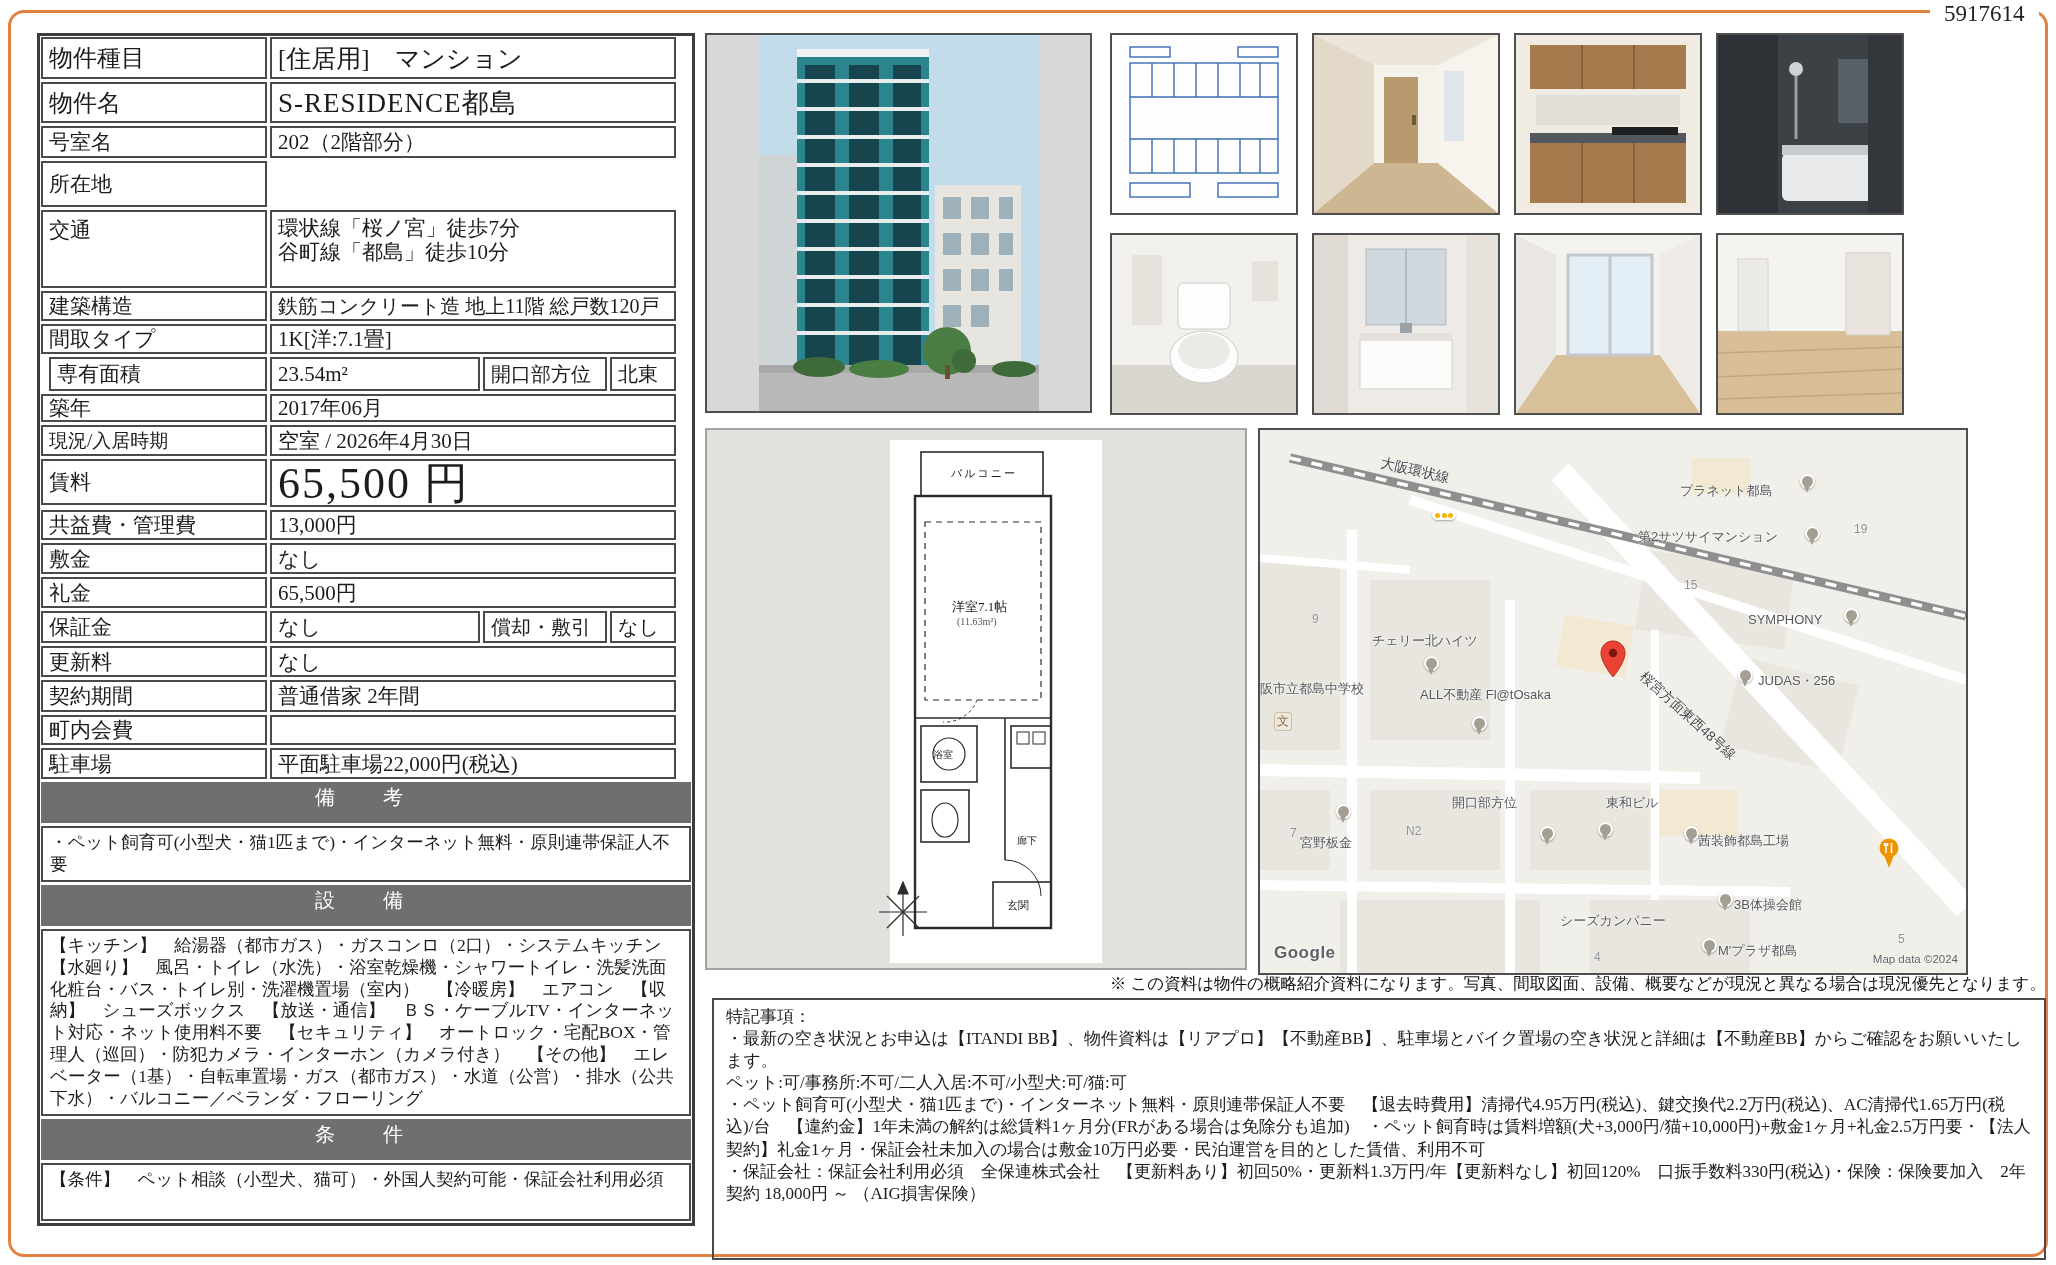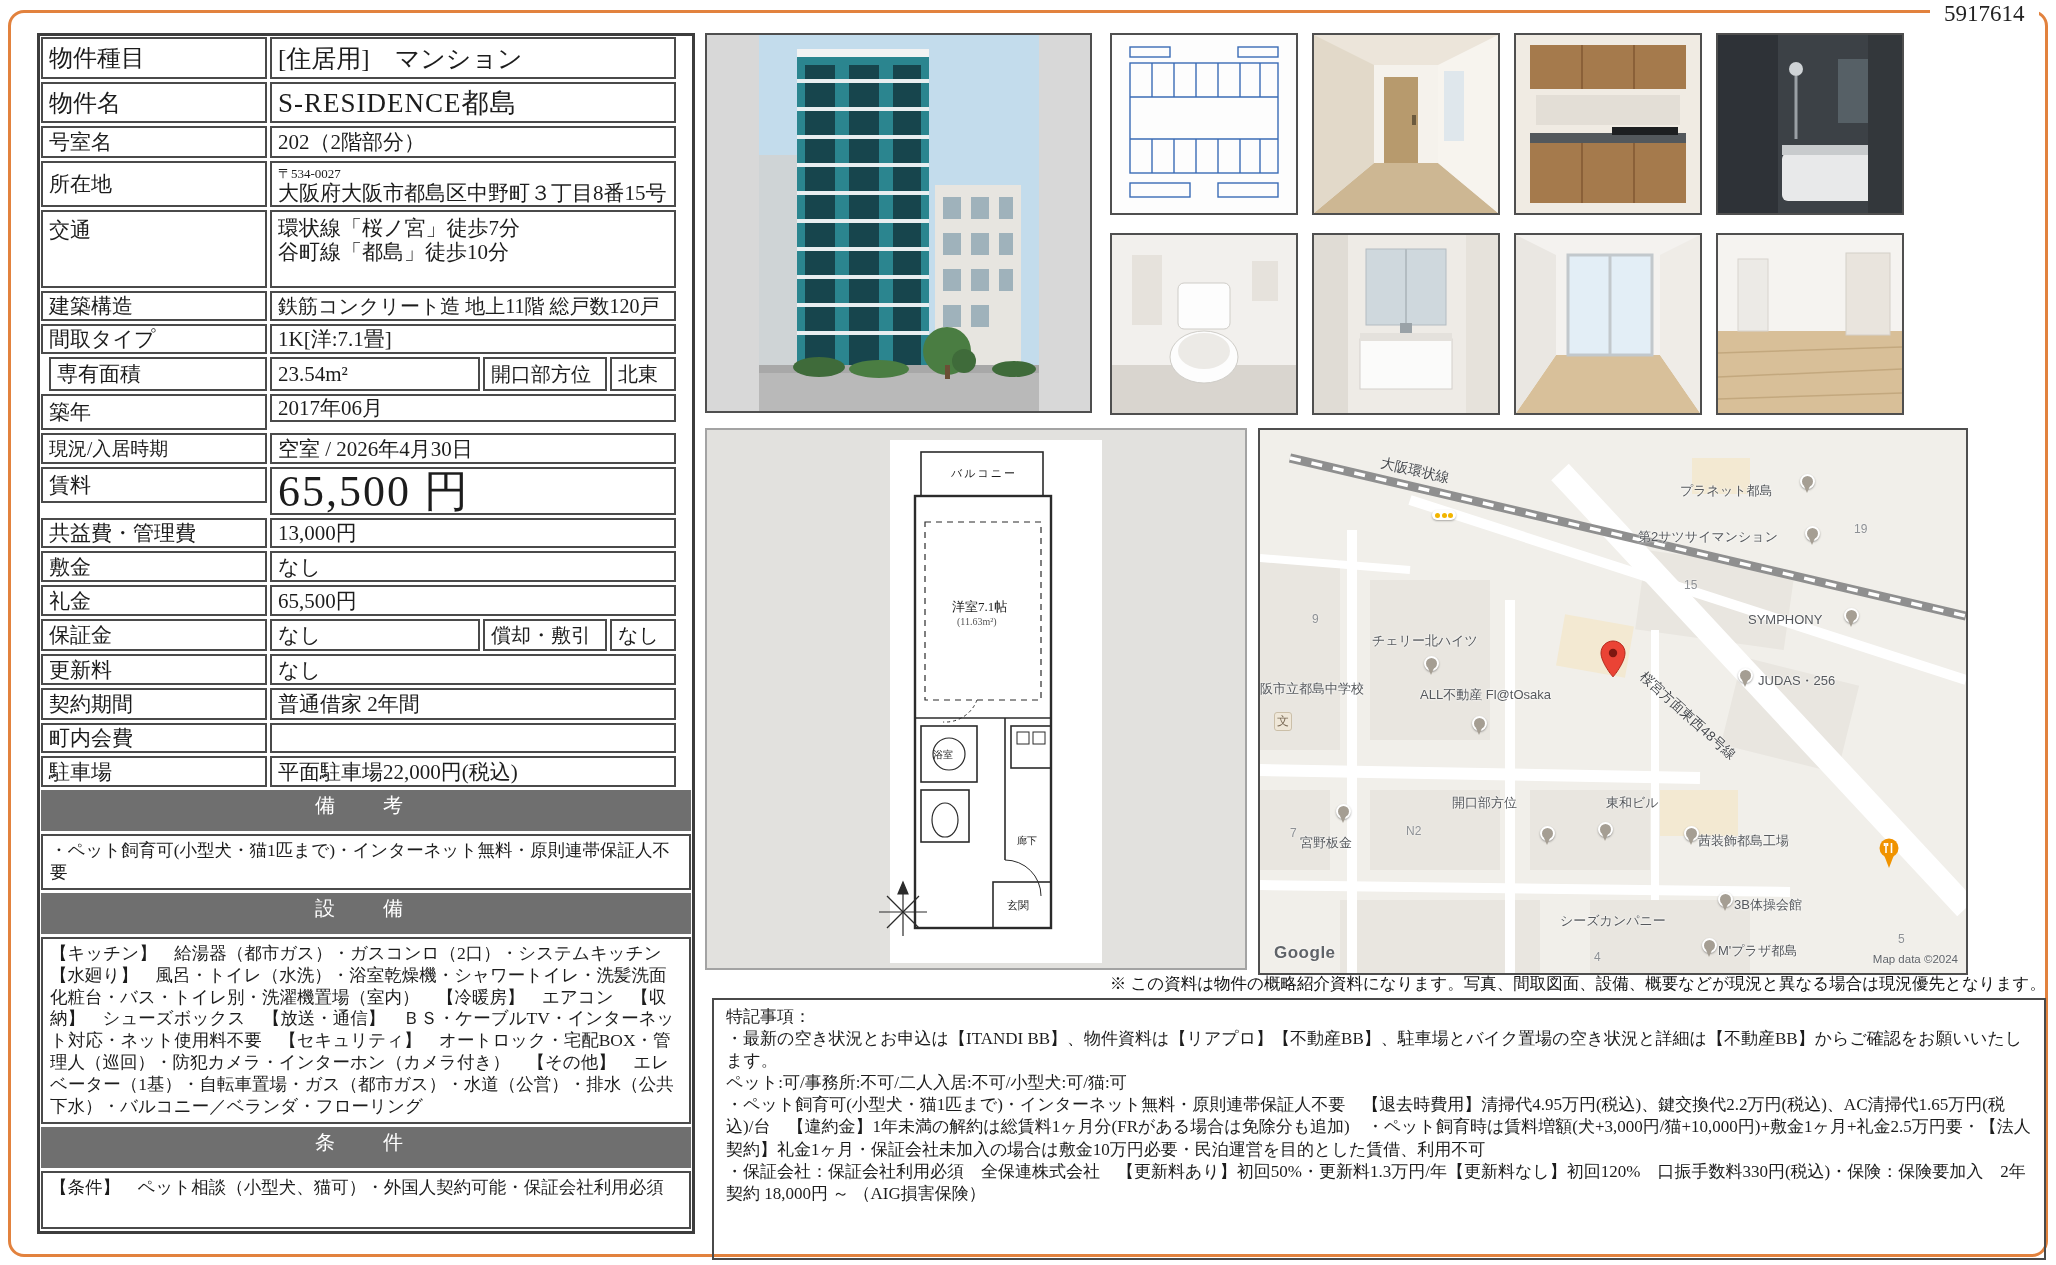--- a/index.html
+++ b/index.html
@@ -78,24 +78,20 @@
     <div class="cell" style="height:32px;grid-column:1/2;">
         <span class="lab">号室名</span>
       </div>
     <div class="cell val" style="height:32px;">
         <span style="font-size:21px">202（2階部分）</span>
       </div>
 
     <div class="cell" style="height:46px;grid-column:1/2;">
         <span class="lab">所在地</span>
       </div>
-    <div class="cell val topalign" style="height:46px;">
-      <div class="postal">〒534-0027</div>
-      <div class="addr">大阪府大阪市都島区中野町３丁目8番15号</div>
-    </div>
 
     <div class="cell topalign" style="height:78px;grid-column:1/2;">
         <span class="lab">交通</span>
       </div>
     <div class="cell val topalign" style="height:78px;">
       <div class="addr">環状線「桜ノ宮」徒歩7分</div>
       <div class="addr">谷町線「都島」徒歩10分</div>
     </div>
 
     <div class="cell" style="height:30px;grid-column:1/2;">
@@ -118,35 +114,35 @@
     <div class="cell v1" style="height:34px;">
         <span style="font-size:21px">23.54m²</span>
       </div>
     <div class="cell l2" style="height:34px;">
         <span>開口部方位</span>
       </div>
     <div class="cell v2" style="height:34px;">
         <span>北東</span>
       </div>
 
-    <div class="cell" style="height:36px;grid-column:1/2;">
+    <div class="cell" style="height:28px;grid-column:1/2;">
         <span class="lab">築年</span>
       </div>
     <div class="cell val" style="height:28px;">
         <span style="font-size:21px">2017年06月</span>
       </div>
 
     <div class="cell" style="height:31px;grid-column:1/2;">
         <span class="lab" style="font-size:19px">現況/入居時期</span>
       </div>
     <div class="cell val" style="height:31px;">
         <span style="font-size:21px">空室 / 2026年4月30日</span>
       </div>
 
-    <div class="cell" style="height:36px;grid-column:1/2;">
+    <div class="cell" style="height:46px;grid-column:1/2;">
         <span class="lab">賃料</span>
       </div>
     <div class="cell val" style="height:48px;">
         <span class="rentval">65,500 円</span>
       </div>
 
     <div class="cell" style="height:30px;grid-column:1/2;">
         <span class="lab">共益費・管理費</span>
       </div>
     <div class="cell val" style="height:30px;">

